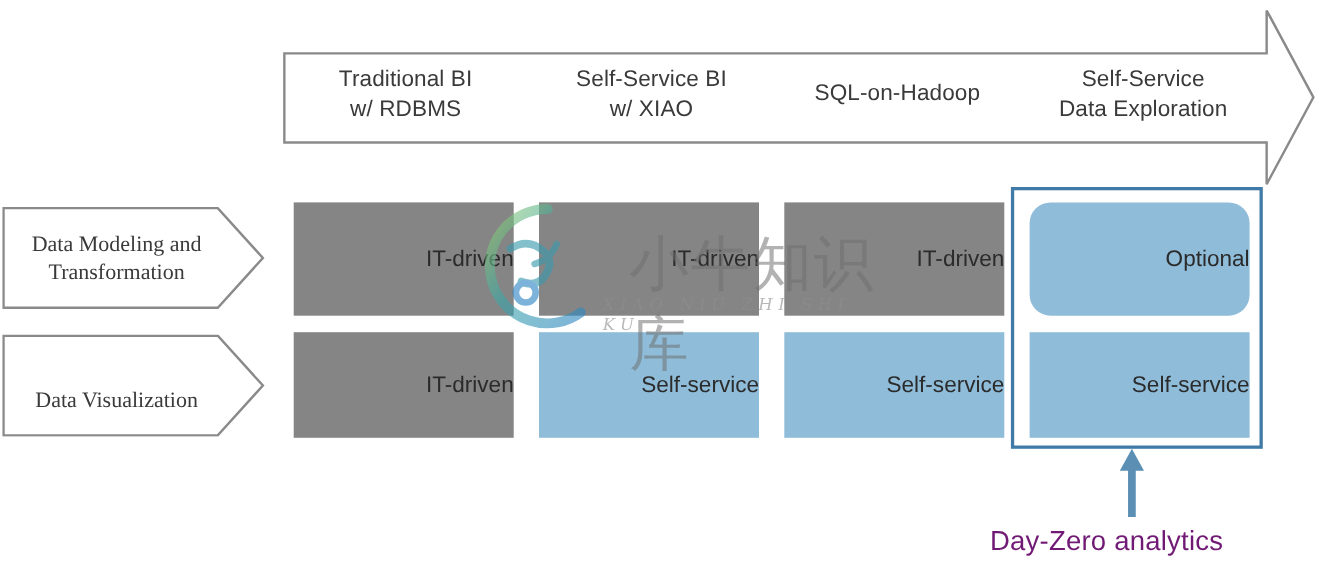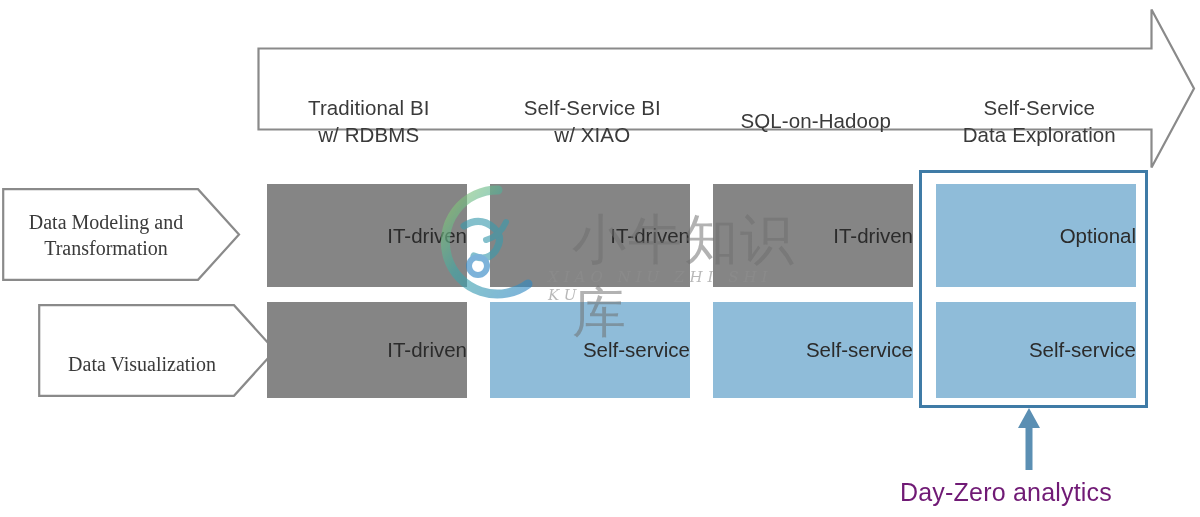--- a/index.html
+++ b/index.html
@@ -29,21 +29,20 @@
     height: 161px;
   }
   .banner svg { display: block; }
   .banner-labels {
     position: absolute;
     left: 0;
     top: 40px;
     width: 894px;
     height: 74px;
     display: flex;
-    margin-top: 36px;
   }
   .banner-cell {
     flex: 1 1 0;
     display: flex;
     align-items: center;
     justify-content: center;
     text-align: center;
     font-size: 20.5px;
     line-height: 1.32;
     color: #3a3a3a;
@@ -68,21 +67,21 @@
     display: flex;
     align-items: center;
     justify-content: center;
     text-align: center;
     font-size: 20px;
     line-height: 1.3;
     color: #3a3a3a;
     white-space: pre-line;
   }
   #rowlabel-0 { top: 188px; height: 93px; }
-  #rowlabel-1 { top: 304px; height: 119px; margin-left: 36px; }
+  #rowlabel-1 { top: 304px; height: 119px; }
 
   
   .cell {
     position: absolute;
     display: flex;
     align-items: center;
     justify-content: flex-end;
     font-size: 20.5px;
     color: #2b2b2b;
     text-align: center;
@@ -198,21 +197,21 @@
 
   <div class="cell gray" style="left:267px; top:184px; width:200px; height:103px;">
     <span>IT-driven</span>
   </div>
   <div class="cell gray" style="left:490px; top:184px; width:200px; height:103px;">
     <span>IT-driven</span>
   </div>
   <div class="cell gray" style="left:713px; top:184px; width:200px; height:103px;">
     <span>IT-driven</span>
   </div>
-  <div class="cell blue" style="left:936px; top:184px; width:200px; height:103px;">
+  <div class="cell blue" style="left:936px; top:184px; width:200px; height:103px;border-radius:19px;">
     <span>Optional</span>
   </div>
 
   <div class="cell gray" style="left:267px; top:302px; width:200px; height:96px;">
     <span>IT-driven</span>
   </div>
   <div class="cell blue" style="left:490px; top:302px; width:200px; height:96px;">
     <span>Self-service</span>
   </div>
   <div class="cell blue" style="left:713px; top:302px; width:200px; height:96px;">

